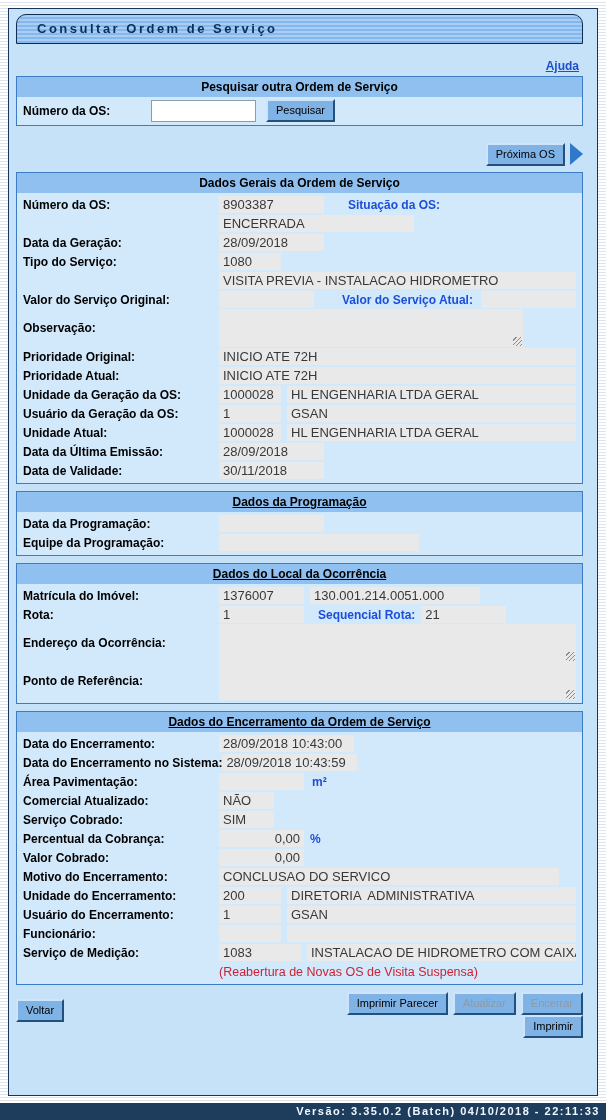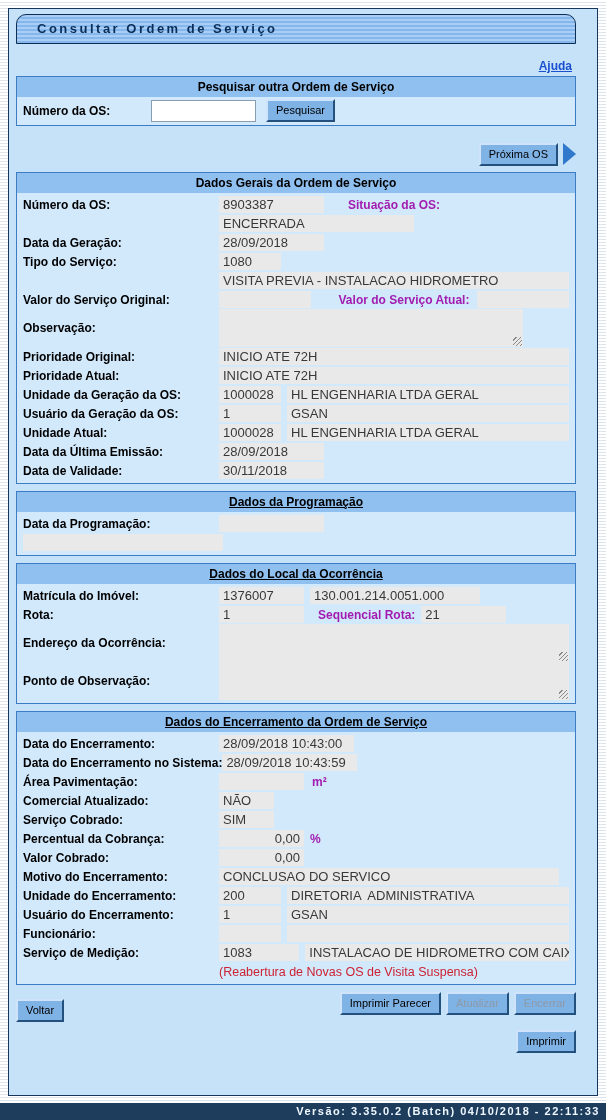--- a/index.html
+++ b/index.html
@@ -4,39 +4,39 @@
 <style>
   * { margin:0; padding:0; box-sizing:border-box; }
   html,body { width:606px; height:1120px; overflow:hidden; }
   body {
     font-family:"Liberation Sans", sans-serif;
     background:repeating-linear-gradient(to bottom,#ffffff 0px,#ffffff 2px,#dde4eb 2px,#dde4eb 3px);
     position:relative;
   }
   .main {
     position:absolute; left:8px; right:8px; top:8px; bottom:24px;
-    background:#c6e2f8; border:1px solid #16365c; padding:5px 21px 4px 7px; overflow:hidden;
+    background:#c6e2f8; border:1px solid #16365c; padding:5px 14px 4px 7px; overflow:hidden;
   }
   .titlebar {
     height:30px; line-height:28px;
     background:repeating-linear-gradient(to bottom,#a8cef6 0px,#a8cef6 2px,#86b7ec 2px,#86b7ec 4px);
     border:1px solid #0e2d52; border-radius:10px 10px 0 0;
     font-size:13px; font-weight:bold; letter-spacing:2.5px; color:#0a2d57;
     padding-left:20px; margin-bottom:10px;
   }
   .help-row { text-align:right; padding:2px 4px 8px 0; height:22px; }
   .help-row a { color:#1a4fd0; font-size:12px; font-weight:bold; text-decoration:underline; cursor:pointer; }
   .sec { border:1px solid #3c7cc4; background:#d2e9fc; margin-bottom:7px; }
   .sec-h { background:#8fc0f0; text-align:center; padding:3px 0; font-size:12px; font-weight:bold; color:#000; }
   .sec-h .uline { text-decoration:underline; }
   .sec-b { padding:2px 6px 3px 6px; }
   .row { display:flex; align-items:center; min-height:19px; }
   .lbl { flex:0 0 196px; font-size:12px; font-weight:bold; color:#000; white-space:nowrap; }
   .row-search .lbl { flex-basis:128px; }
-  .inlbl { font-size:12px; font-weight:bold; color:#a21caf; white-space:nowrap; }
+  .inlbl { font-size:12px; font-weight:bold; color:#1d4ed8; white-space:nowrap; }
   .fld {
     display:inline-block; background:#e9e9e9; color:#383838; font-size:13px;
     min-height:17px; line-height:15px; padding:1px 4px; white-space:pre; overflow:hidden;
   }
   .ta-r { text-align:right; }
   .w55{width:55px}.w62{width:62px}.w85{width:85px}.w97{width:105px}.w135{width:135px}
   .w170{width:170px}.w195{width:195px}.w200{width:200px}.w340{width:340px}
   .grow { flex:1 1 auto; }
   .taw { position:relative; flex:1 1 auto; }
   .taw.obs { flex:0 0 304px; }
@@ -60,21 +60,21 @@
     border-top:11px solid transparent; border-bottom:11px solid transparent;
     border-left:13px solid #2f78cc;
   }
   .search-input { width:105px; height:22px; border:1px solid #8a9cb0; background:#fff;
     font-family:"Liberation Sans",sans-serif; font-size:13px; padding:1px 3px; margin-right:10px; }
   .ml24 { margin-left:24px; } .ml28 { margin-left:28px; } .ml14 { margin-left:14px; }
   .ml6 { margin-left:6px; } .ml8 { margin-left:8px; }
   .red-note { color:#cc2233; font-size:12.5px; padding-top:1px; }
   .actions { display:flex; justify-content:space-between; align-items:flex-start; margin-top:7px; }
   .actions .left { padding-top:7px; }
-  .right-actions { display:flex; flex-direction:column; align-items:flex-end; gap:15px; }
+  .right-actions { display:flex; flex-direction:column; align-items:flex-end; gap:0; }
   .right-actions .line1 { display:flex; gap:5px; }
   .footer {
     position:absolute; left:0; right:0; bottom:0; height:17px; background:#1e3d5c;
     color:#eef7ff; font-size:11px; font-weight:bold; letter-spacing:1.5px;
     text-align:right; line-height:17px; padding-right:6px;
   }
   .spacer-lbl { flex:0 0 196px; }
 </style>
 </head>
 <body>
@@ -174,20 +174,21 @@
   </div>
 
   <div class="sec">
     <div class="sec-h"><span class="uline">Dados da Programação</span></div>
     <div class="sec-b">
       <div class="row">
         <span class="lbl">Data da Programação:</span>
         <span class="fld w97"></span>
       </div>
       <div class="row">
+        <span class="lbl">Equipe da Programação:</span>
         <span class="fld w200"></span>
       </div>
     </div>
   </div>
 
   <div class="sec">
     <div class="sec-h"><span class="uline">Dados do Local da Ocorrência</span></div>
     <div class="sec-b">
       <div class="row">
         <span class="lbl">Matrícula do Imóvel:</span>
@@ -201,21 +202,21 @@
         <span class="fld w85 ml6">21</span>
       </div>
       <div class="row">
         <span class="lbl">Endereço da Ocorrência:</span>
         <span class="taw">
             <textarea class="ta" readonly="" style=""></textarea>
             <span class="ta-handle"></span>
           </span>
       </div>
       <div class="row">
-        <span class="lbl">Ponto de Observação:</span>
+        <span class="lbl">Ponto de Referência:</span>
         <span class="taw">
             <textarea class="ta" readonly="" style=""></textarea>
             <span class="ta-handle"></span>
           </span>
       </div>
     </div>
   </div>
 
   <div class="sec">
     <div class="sec-h"><span class="uline">Dados do Encerramento da Ordem de Serviço</span></div>

